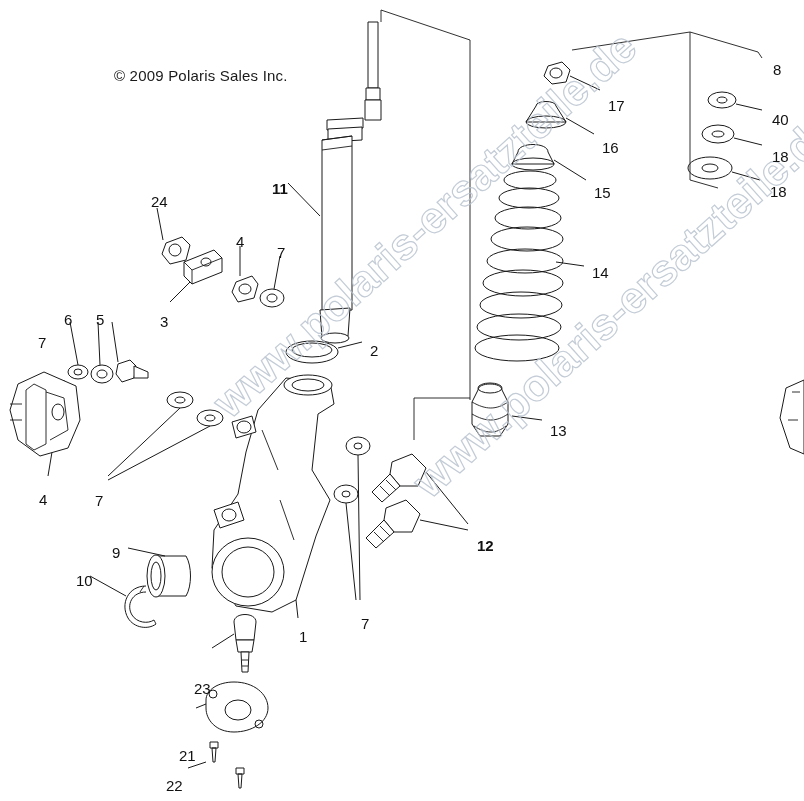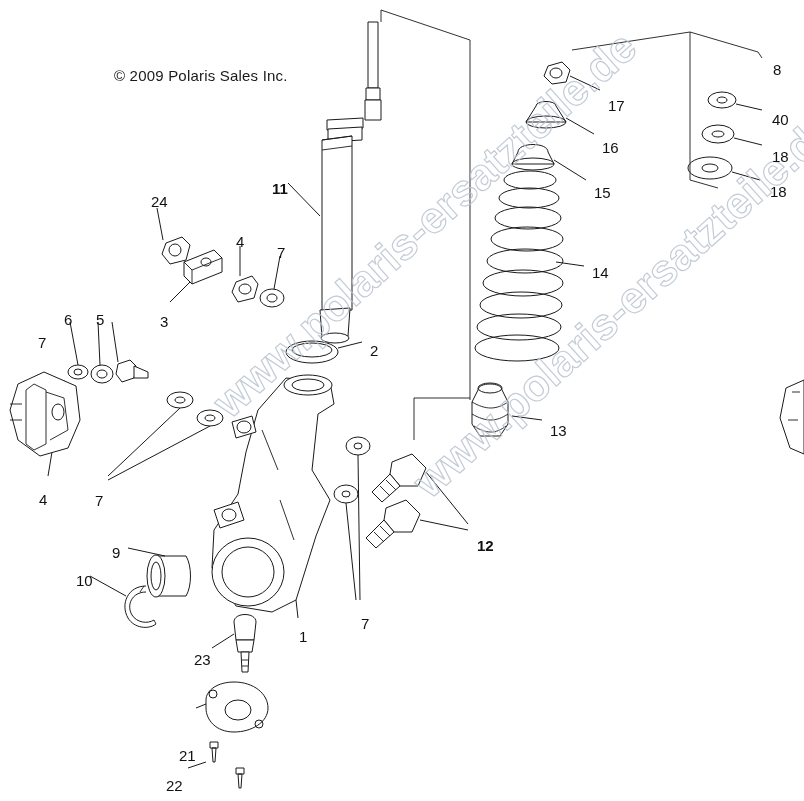--- a/index.html
+++ b/index.html
@@ -298,17 +298,17 @@
   <div class="callout" style="left:38px;  top:334px;">7</div>
   <div class="callout" style="left:370px; top:342px;">2</div>
   <div class="callout" style="left:550px; top:422px;">13</div>
   <div class="callout" style="left:39px;  top:491px;">4</div>
   <div class="callout" style="left:95px;  top:492px;">7</div>
   <div class="callout" style="left:477px; top:537px;font-weight:bold;">12</div>
   <div class="callout" style="left:112px; top:544px;">9</div>
   <div class="callout" style="left:76px;  top:572px;">10</div>
   <div class="callout" style="left:299px; top:628px;">1</div>
   <div class="callout" style="left:361px; top:615px;">7</div>
-  <div class="callout" style="left:194px; top:651px;">23</div>
+  <div class="callout" style="left:194px; top:680px;">23</div>
   <div class="callout" style="left:179px; top:711px;margin-top:36px;">21</div>
   <div class="callout" style="left:166px; top:769px;margin-top:8px;">22</div>
 
 </div>
 
 </body></html>

